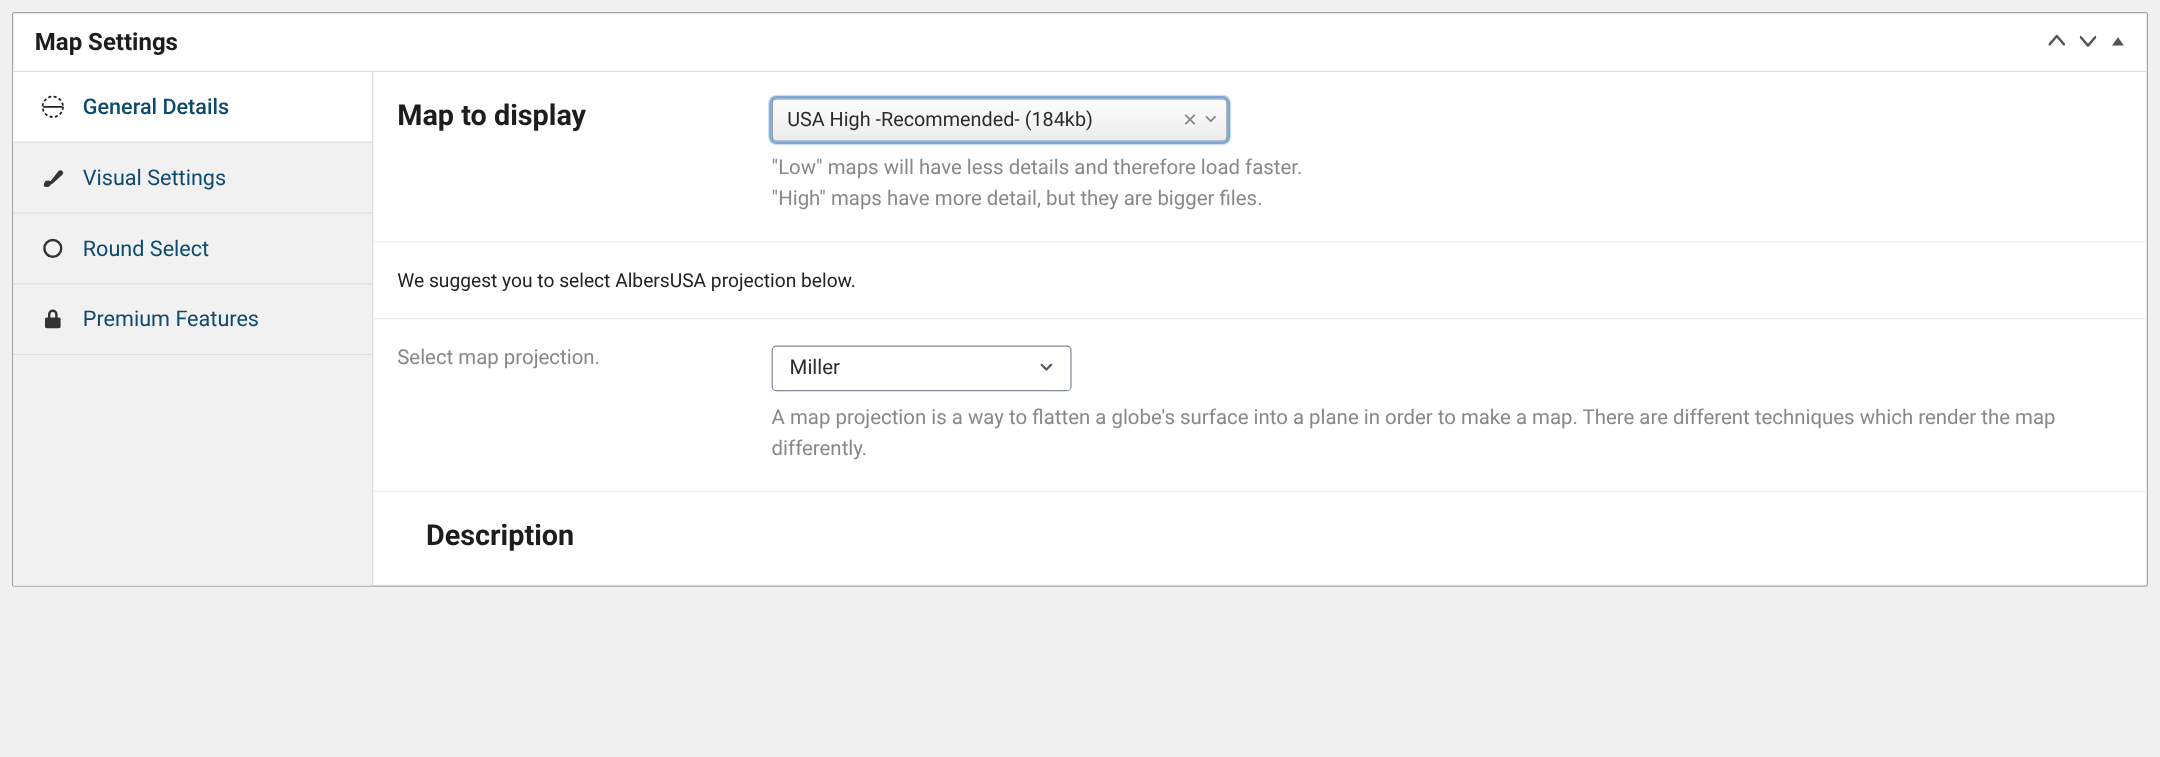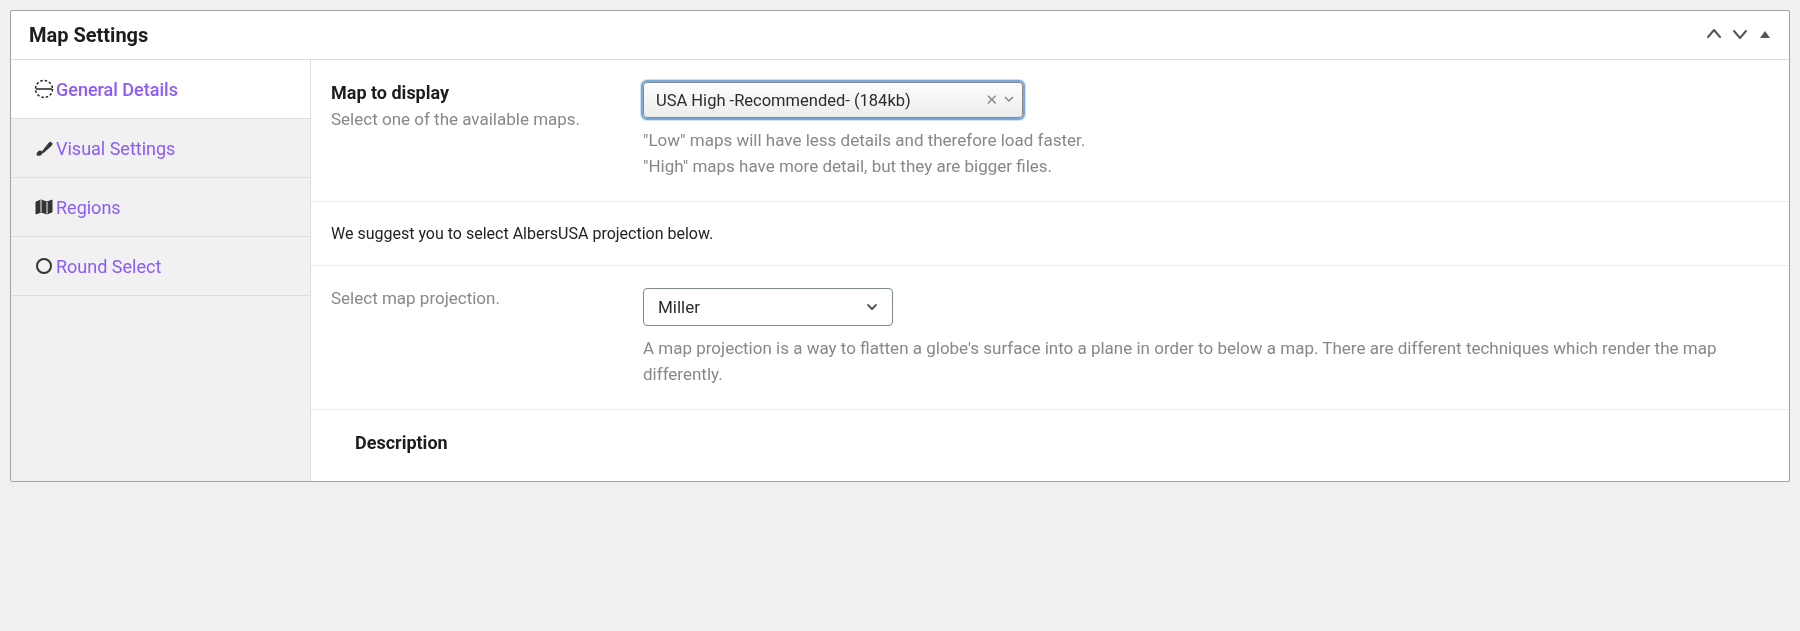--- a/index.html
+++ b/index.html
@@ -50,25 +50,25 @@
   }
   .tabs {
     width: 300px;
     flex-shrink: 0;
     background: #f1f1f1;
     border-right: 1px solid #ddd;
   }
   .tab {
     display: flex;
     align-items: center;
-    gap: 1px;
+    gap: 14px;
     padding: 18px 22px;
     border-bottom: 1px solid #ddd;
     font-size: 18px;
-    color: #8b5cf6;
+    color: #0c4a6e;
     cursor: pointer;
   }
   .tab.active {
     background: #fff;
     font-weight: 500;
   }
   .tab .icon {
     width: 22px;
     height: 22px;
     display: inline-flex;
@@ -96,21 +96,21 @@
     padding: 22px 20px;
     border-bottom: 1px solid #eee;
     gap: 30px;
   }
   .field-row:last-child { border-bottom: none; padding-left: 44px; }
   .field-label-col {
     width: 250px;
     flex-shrink: 0;
   }
   .field-label {
-    font-size: 18px;
+    font-size: 24px;
     font-weight: 700;
     color: #1d1d1d;
     margin-bottom: 6px;
   }
   .field-sublabel {
     font-size: 17px;
     color: #888;
   }
   .field-control-col {
     flex: 1;
@@ -220,49 +220,48 @@
 
       <div class="tab">
         <span class="icon">
           <svg viewBox="0 0 20 20">
               <path d="M3 17c0-2 1-4 3-4s2 1 2 2-1 3-5 2zm5-3l7-9c.7-.9 2-.9 2.7 0 .6.7.4 1.8-.3 2.4L9 15z" fill="#333"></path>
             </svg>
         </span>
         <span>Visual Settings</span>
       </div>
 
-      <div class="tab">
-        <span class="icon">
-          <svg viewBox="0 0 20 20">
-              <path d="M2 5l5-2 6 2 5-2v12l-5 2-6-2-5 2V5z" fill="#333"></path>
-              <path d="M7 3v12M13 5v12" stroke="#f1f1f1" stroke-width="1"></path>
-            </svg>
-        </span>
-        <span>Regions</span>
-      </div>
 
       <div class="tab">
         <span class="icon">
           <svg viewBox="0 0 20 20">
               <circle cx="10" cy="10" r="7" fill="none" stroke="#333" stroke-width="2"></circle>
             </svg>
         </span>
         <span>Round Select</span>
       </div>
 
+      <div class="tab">
+        <span class="icon">
+          <svg viewBox="0 0 20 20">
+              <rect x="4" y="9" width="12" height="8" rx="1" fill="#333"></rect>
+              <path d="M7 9V6a3 3 0 016 0v3" fill="none" stroke="#333" stroke-width="2"></path>
+            </svg>
+        </span>
+        <span>Premium Features</span>
+      </div>
 
       <div class="tabs-filler"></div>
     </div>
 
     <div class="content">
 
       <div class="field-row">
         <div class="field-label-col">
           <div class="field-label">Map to display</div>
-          <div class="field-sublabel">Select one of the available maps.</div>
         </div>
         <div class="field-control-col">
           <div class="select2">
             <span class="sel-text">USA High -Recommended- (184kb)</span>
             <span class="sel-clear">✕</span>
             <span class="sel-caret">
               <svg width="10" height="10" viewBox="0 0 10 10">
                   <path d="M1 3 L5 7 L9 3" stroke="#888" stroke-width="1.5" fill="none"></path>
                 </svg>
             </span>
@@ -282,21 +281,21 @@
         </div>
         <div class="field-control-col">
           <div class="native-select">
             <span>Miller</span>
             <span class="sel-caret">
               <svg width="12" height="12" viewBox="0 0 12 12">
                   <path d="M2 4 L6 8 L10 4" stroke="#555" stroke-width="1.8" fill="none" stroke-linecap="round" stroke-linejoin="round"></path>
                 </svg>
             </span>
           </div>
-          <div class="help-text">A map projection is a way to flatten a globe's surface into a plane in order to below a map. There are different techniques which render the map differently.</div>
+          <div class="help-text">A map projection is a way to flatten a globe's surface into a plane in order to make a map. There are different techniques which render the map differently.</div>
         </div>
       </div>
 
       <div class="field-row">
         <div class="field-label-col">
           <div class="field-label">Description</div>
         </div>
       </div>
 
     </div>

